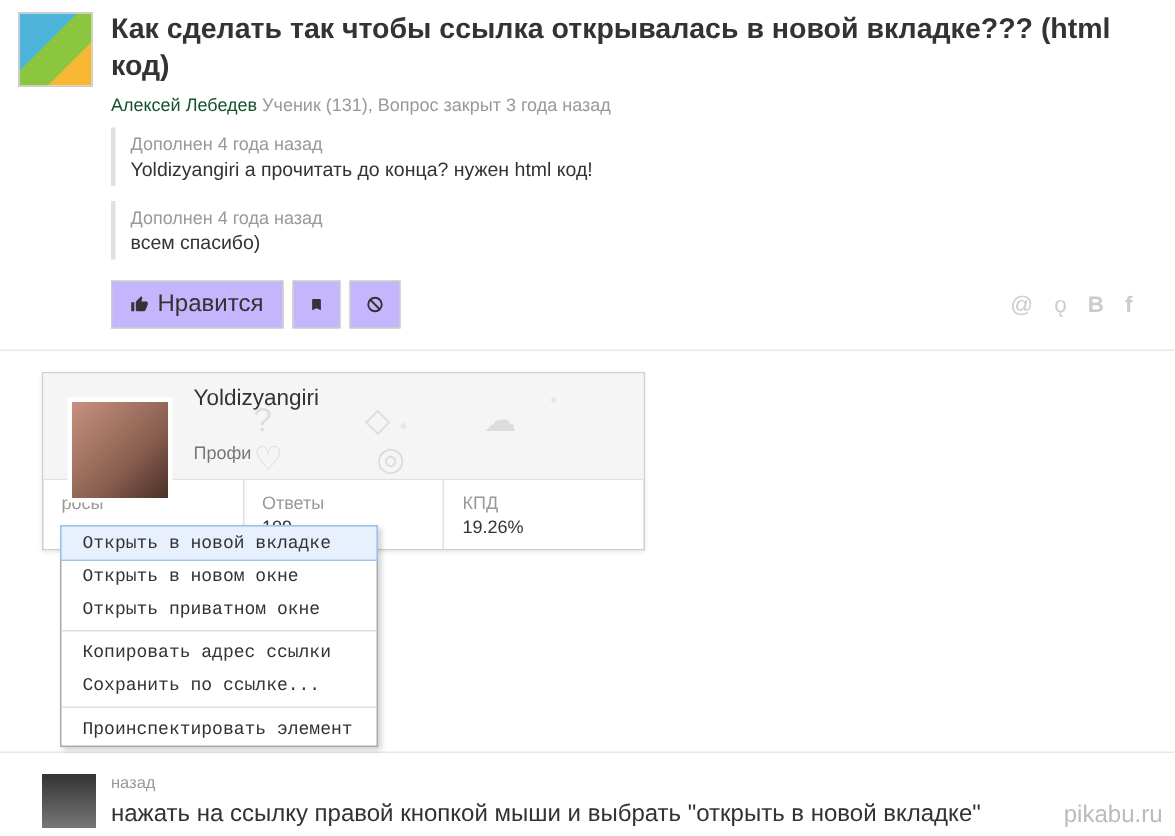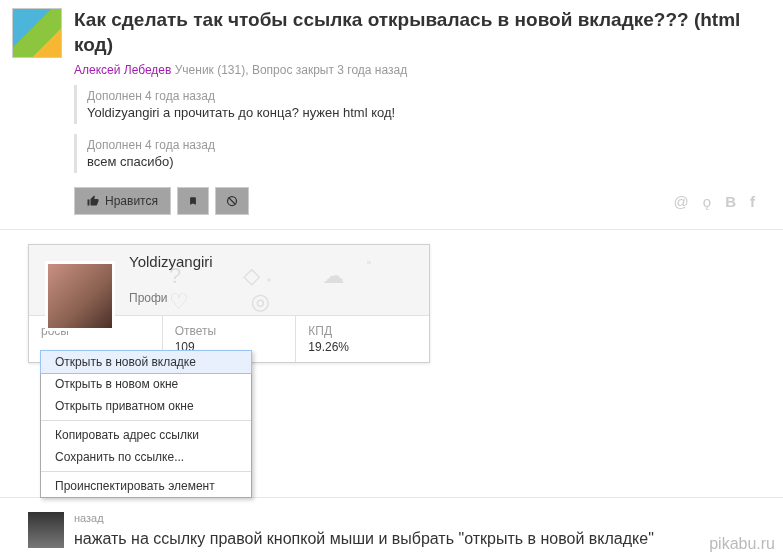--- a/index.html
+++ b/index.html
@@ -1,44 +1,44 @@
 <!DOCTYPE html>
 <html><head>
 <meta charset="utf-8">
 <style>
 body{margin:0;font-family:Arial,Helvetica,sans-serif;font-size:13px;color:#333;background:#fff;width:783px}
 .wrap{padding:8px 28px 0 12px}
 .q{display:flex;gap:12px}
 .av{width:48px;height:48px;background:linear-gradient(135deg,#4db5d9 0%,#4db5d9 40%,#8cc63f 40%,#8cc63f 70%,#f7b733 70%);border:1px solid #ccc;flex-shrink:0}
 .qt{font-size:19px;font-weight:bold;color:#333;line-height:1.3;margin-bottom:6px}
 .meta{color:#999;font-size:12px}
-.meta a{color:#a21caf;text-decoration:none}
+.meta a{color:#14532d;text-decoration:none}
 .adds{margin-top:8px}
 .add{border-left:3px solid #e0e0e0;padding:4px 0 4px 10px;margin-bottom:10px}
 .add .t{color:#999;font-size:12px;margin-bottom:2px}
 .add .c{color:#333;font-size:13px}
 .actions{margin-top:14px;display:flex;justify-content:space-between;align-items:center}
 .btns{display:flex;gap:6px}
-.btn{border:1px solid #ccc;background:#a3a3a3;padding:6px 12px;font-size:12px;color:#333;display:flex;align-items:center;gap:6px;cursor:pointer}
+.btn{border:1px solid #ccc;background:#c4b5fd;padding:6px 12px;font-size:16px;color:#333;display:flex;align-items:center;gap:6px;cursor:pointer}
 .btn.icon{padding:6px 10px}
 .social{display:flex;gap:14px;color:#ccc;font-size:15px}
 .social span{cursor:pointer}
 .sep{height:1px;background:#e8e8e8;margin:14px 0}
 .card{border:1px solid #d0d0d0;width:400px;margin-left:28px;position:relative;box-shadow:0 1px 3px rgba(0,0,0,0.1)}
 .cardtop{height:70px;background:#f5f5f5;position:relative;background-image:radial-gradient(circle at 20% 30%,#e8e8e8 2px,transparent 2px),radial-gradient(circle at 60% 50%,#e8e8e8 2px,transparent 2px),radial-gradient(circle at 85% 25%,#e8e8e8 2px,transparent 2px)}
 .cardtop::before{content:"? ◇ ☁ ♡ ◎";position:absolute;color:#ddd;font-size:22px;letter-spacing:28px;top:18px;left:140px}
 .cav{width:64px;height:64px;position:absolute;left:16px;top:16px;border:3px solid #fff;background:linear-gradient(135deg,#c89080 0%,#8a6050 60%,#4a3028 100%)}
 .cname{position:absolute;left:100px;top:8px;font-size:15px;color:#333}
 .crank{position:absolute;left:100px;top:46px;font-size:12px;color:#777}
 .stats{display:flex;border-top:1px solid #e0e0e0}
 .stat{flex:1;padding:8px 12px;border-right:1px solid #e0e0e0;font-size:12px}
 .stat:last-child{border-right:none}
 .stat .l{color:#999;margin-bottom:2px}
 .stat .v{color:#333}
-.menu{position:absolute;left:40px;top:350px;background:#fff;border:1px solid #aaa;box-shadow:2px 2px 4px rgba(0,0,0,0.2);width:210px;font-family:Liberation Sans, sans-serif;font-size:12px;z-index:10}
+.menu{position:absolute;left:40px;top:350px;background:#fff;border:1px solid #aaa;box-shadow:2px 2px 4px rgba(0,0,0,0.2);width:210px;font-family:Liberation Mono, monospace;font-size:12px;z-index:10}
 .mi{padding:4px 14px;cursor:pointer;color:#333}
 .mi:hover,.mi.sel{background:#e8f0fe;outline:1px solid #99c2f5}
 .mdiv{height:1px;background:#ddd;margin:3px 0}
 .ans{display:flex;gap:10px;margin-left:28px;margin-top:8px}
 .aav{width:36px;height:36px;background:linear-gradient(180deg,#333 0%,#777 100%);flex-shrink:0}
 .ansc .t{color:#999;font-size:11px;margin-bottom:6px}
 .ansc .txt{color:#333;font-size:16px;margin-bottom:10px}
 .wm{position:absolute;right:8px;bottom:4px;color:#bbb;font-size:16px}
 svg{display:block}
 </style>

